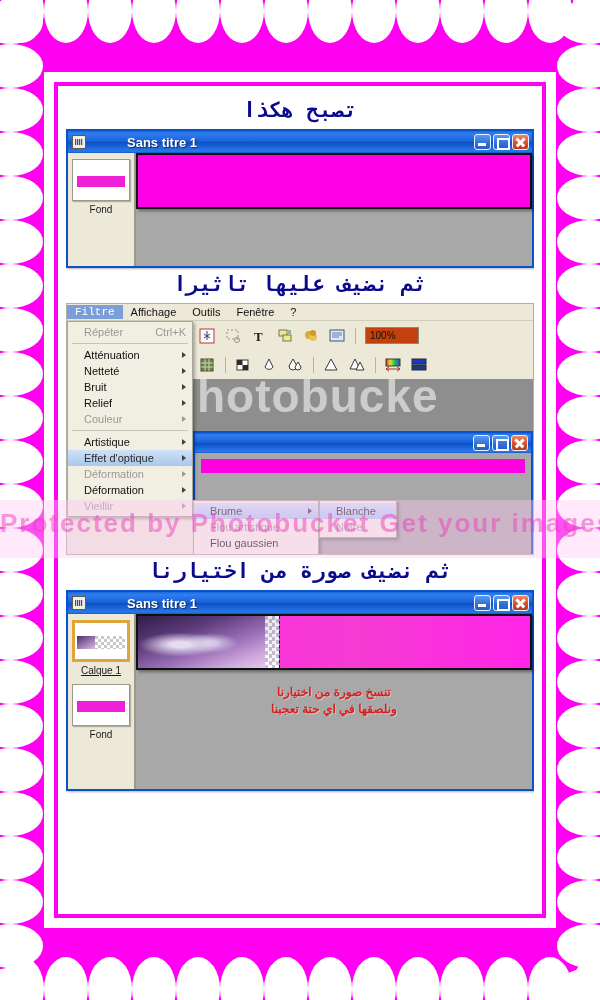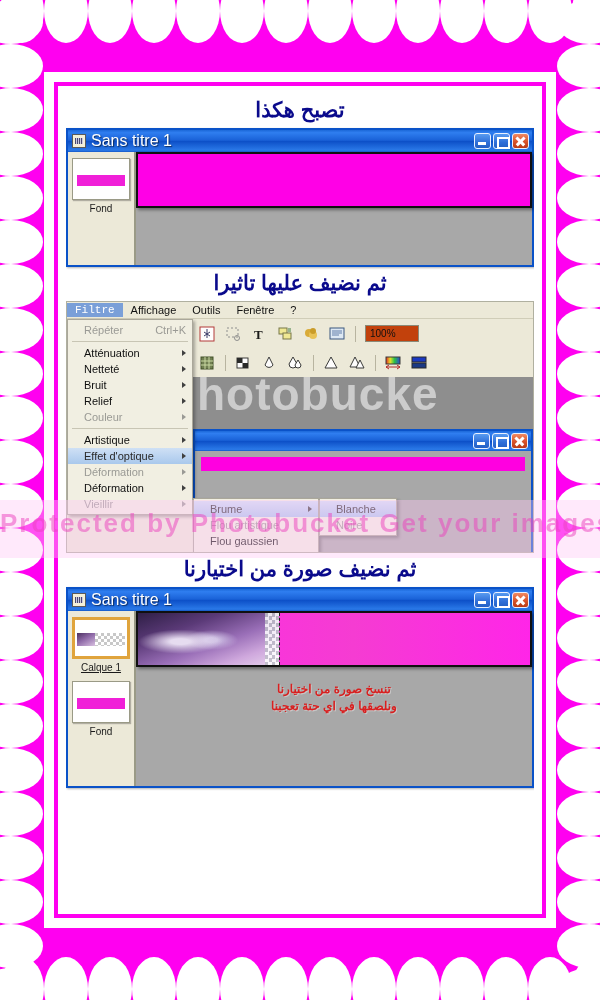--- a/index.html
+++ b/index.html
@@ -85,20 +85,21 @@
   
   .heading-ar {
     text-align: center;
     color: #0a0a8c;
     font-weight: bold;
     font-size: 21px;
     direction: rtl;
     text-shadow: 0 1px 0 #ffffff;
     padding: 4px 0 6px 0;
     letter-spacing: 0px;
+    font-family: Liberation Mono, monospace;
   }
 
   
   .xp-window {
     border: 2px solid #0a52c8;
     background: #ece9d8;
     box-shadow: 1px 1px 2px rgba(0,0,0,0.30);
   }
   .xp-titlebar {
     height: 22px;
@@ -116,25 +117,26 @@
     position: relative;
     flex: none;
   }
   .xp-ticon::after {
     content: ""; position: absolute;
     left: 2px; top: 3px; right: 2px; bottom: 3px;
     background: repeating-linear-gradient(90deg,#4a4a70 0 1px,#c9c9e0 1px 2px);
   }
   .xp-title {
     color: #ffffff;
-    font-size: 16px; font-weight: normal;
+    font-size: 13px; font-weight: bold;
     text-shadow: 1px 1px 1px rgba(0,0,0,0.55);
     flex: 1;
     white-space: nowrap;
     overflow: hidden;
+    margin-left: 36px;
   }
   .xp-btns { display: flex; gap: 2px; padding-right: 1px; flex: none; }
   .xp-btn {
     width: 17px; height: 16px;
     border: 1px solid #e8f0ff;
     border-radius: 3px;
     position: relative;
     background: linear-gradient(to bottom,#589bf0,#2f6fd8 60%,#2460c4);
   }
   .xp-btn.min::after {

